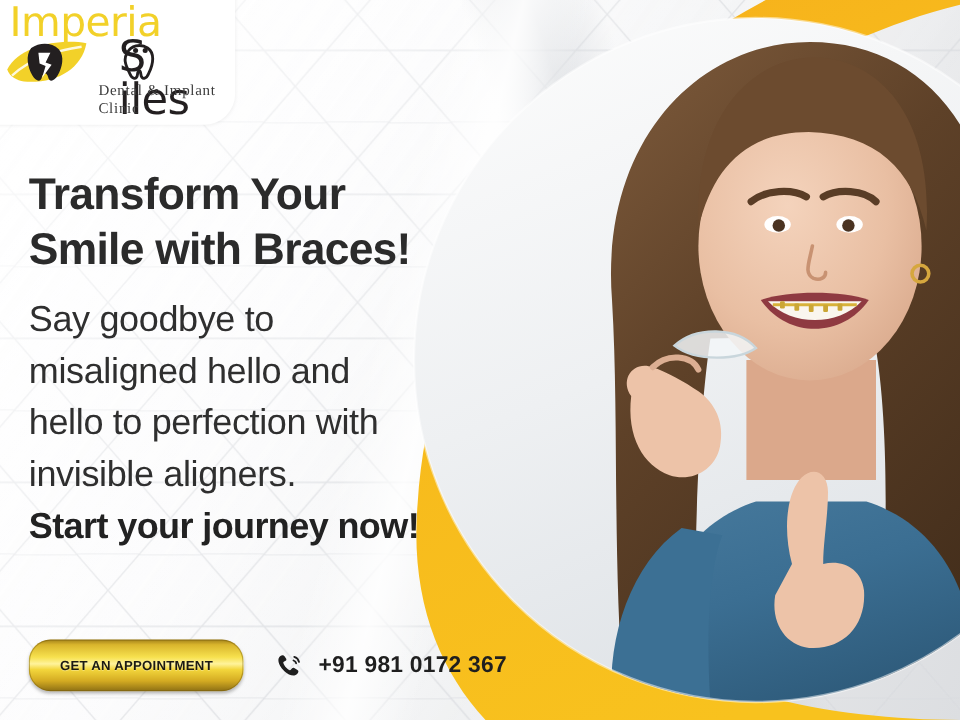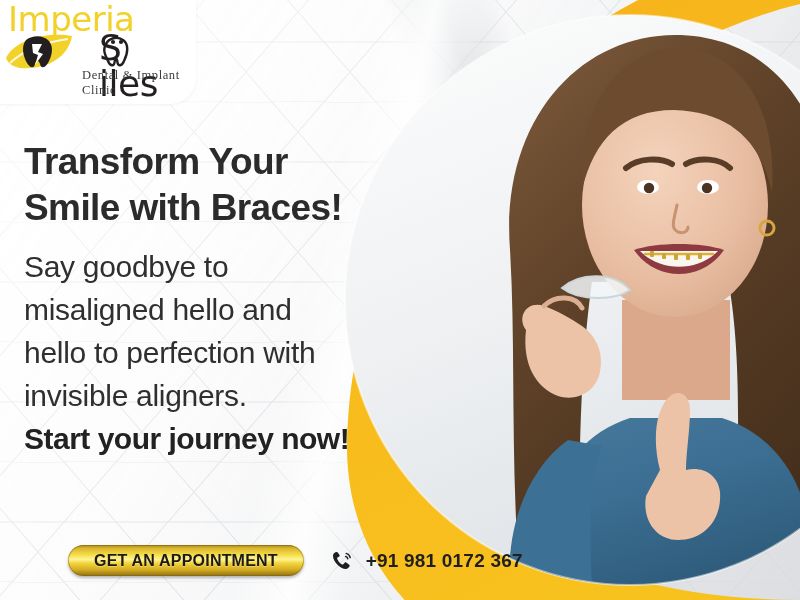--- a/index.html
+++ b/index.html
@@ -70,30 +70,29 @@
     margin-top:14px;
     font-size:30px; line-height:43px; font-weight:400;
     color:#2f2f2f; letter-spacing:-.3px;
   }
   .subcopy .bold { font-weight:700; color:#222; letter-spacing:-.5px;text-align:right; }
 
   
   .footer { position:absolute; left:24px; bottom:24px; display:flex; align-items:center; z-index:8; }
   .cta-btn {
     position:relative;
-    height:31px; padding:0 26px;
+    height:43px; padding:0 26px;
     display:flex; align-items:center; justify-content:center;
     border:none; border-radius:18px; cursor:pointer;
     font-family:"Liberation Sans", sans-serif;
-    font-size:16px; font-weight:700; letter-spacing:.2px;
+    font-size:11px; font-weight:700; letter-spacing:.2px;
     color:#1c1a12;
     background:linear-gradient(180deg,#a3821b 0%,#d9b52c 10%,#f7e14e 34%,#fff39b 47%,#f3d63c 58%,#d4ab22 80%,#8d6f14 100%);
     box-shadow:0 2px 3px rgba(0,0,0,.28), inset 0 0 0 1px rgba(120,94,13,.45);
     text-shadow:0 1px 0 rgba(255,255,255,.28);
-    margin-left:44px;
   }
   .phone-block { display:flex; align-items:center; margin-left:26px; }
   .phone-icon { width:24px; height:24px; }
   .phone-num {
     margin-left:12px;
     font-size:19px; font-weight:700; color:#1f1f1f; letter-spacing:.2px;
   }
 </style>
 </head>
 <body>

